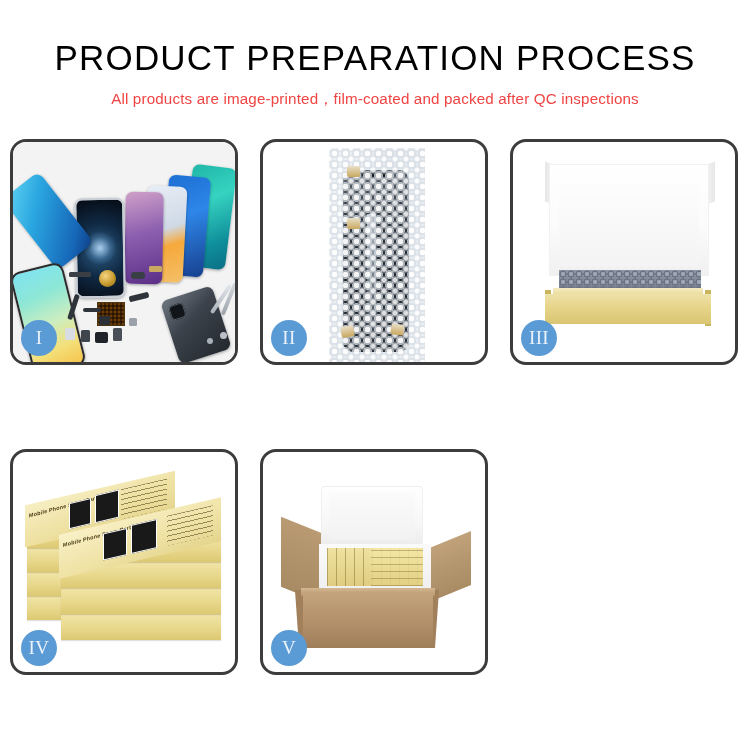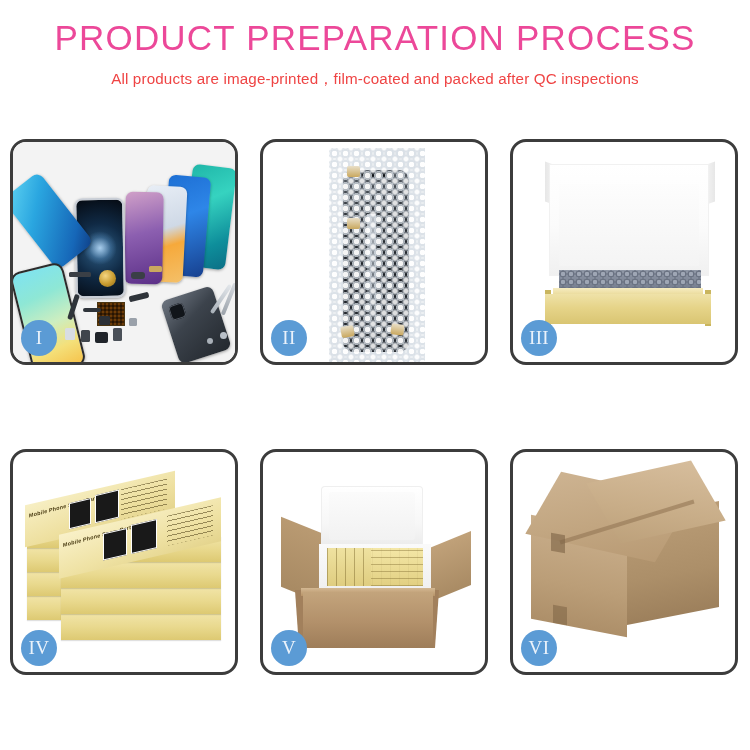--- a/index.html
+++ b/index.html
@@ -18,25 +18,25 @@
   
   .header {
     position: absolute;
     left: 0;
     top: 0;
     width: 750px;
     text-align: center;
   }
   .title {
     margin: 0;
-    padding-top: 20px;
+    padding-top: 40px;
     font-size: 35px;
     letter-spacing: 1.2px;
     font-weight: 400;
-    color: #ec4899;
+    color: #000000;
     line-height: 1.05;
     white-space: nowrap;
     font-family: "Liberation Sans", sans-serif;
   }
   .subtitle {
     margin: 0;
     padding-top: 12px;
     font-size: 15.2px;
     color: #ef4444;
     letter-spacing: 0.15px;
@@ -654,26 +654,14 @@
       <div class="p5-foam-body"></div>
       <div class="p5-content"></div>
       <div class="p5-box-taperL"></div>
       <div class="p5-box-taperR"></div>
       <div class="p5-box-rim"></div>
       <div class="p5-box-front"></div>
     </div>
     <div class="badge">V</div>
   </div>
 
-  <div class="panel r1 c2">
-    <div class="photo">
-      <div class="p6-face-l"></div>
-      <div class="p6-face-r"></div>
-      <div class="p6-top"></div>
-      <div class="p6-top2"></div>
-      <div class="p6-seam"></div>
-      <div class="p6-tab-a"></div>
-      <div class="p6-tab-b"></div>
-    </div>
-    <div class="badge">VI</div>
-  </div>
 
 </div>
 
 </body></html>

